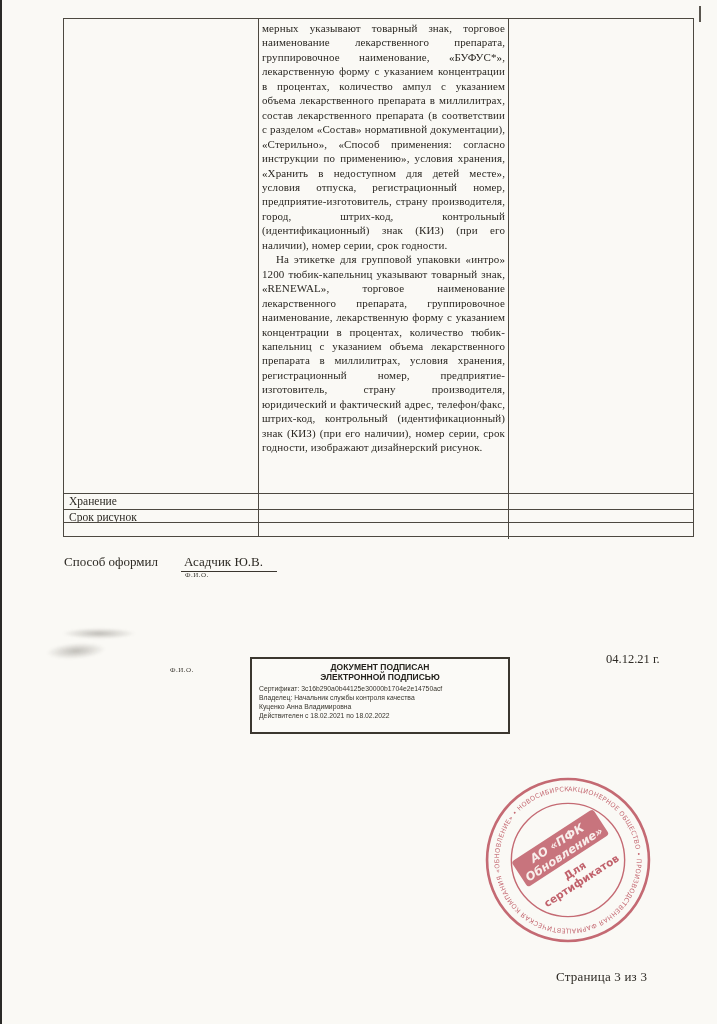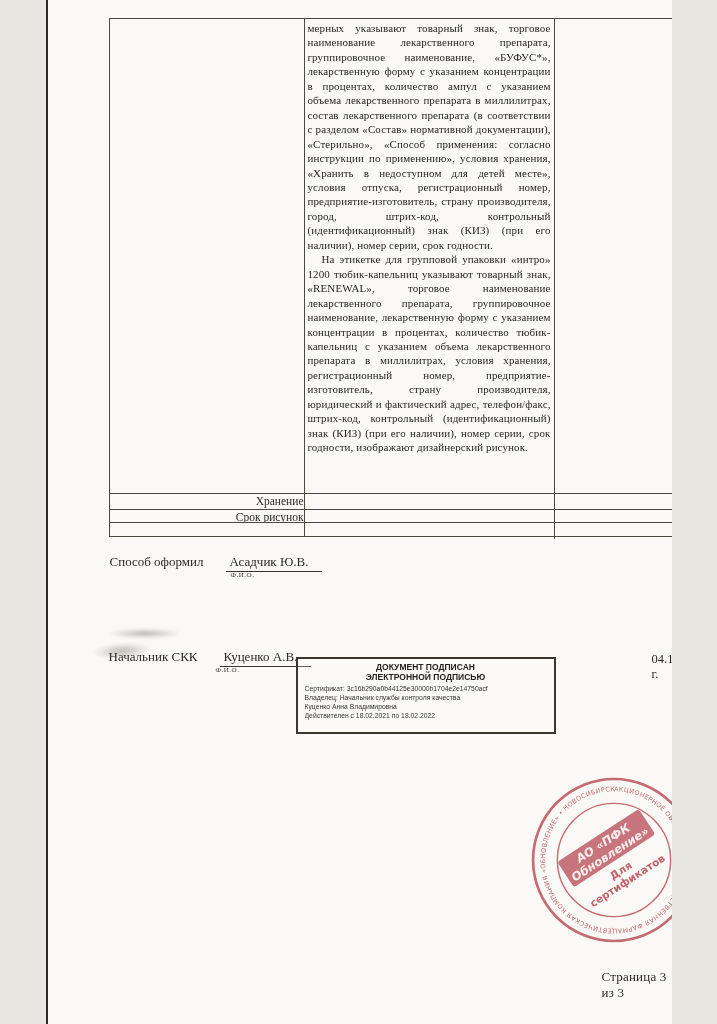--- a/index.html
+++ b/index.html
@@ -1,37 +1,37 @@
 <!DOCTYPE html>
 <html><head>
 <meta charset="utf-8">
 <style>
   html,body { margin:0; padding:0; background:#e8e6e1; }
   .page {
-    position:relative; width:626px; height:1024px; margin:0 auto;
+    position:relative; width:717px; height:1024px; margin:0 auto;
     background:#faf9f5; overflow:hidden;
     font-family:"Liberation Serif", serif; color:#2d2a24;
   }
   
   .edge-line { position:absolute; left:0; top:0; width:2px; height:1024px; background:#2a2a28; }
   .corner-tick { position:absolute; left:699px; top:6px; width:2px; height:16px; background:#5a564f; }
   .smudge { position:absolute; background:radial-gradient(ellipse at center, rgba(95,90,82,.38), rgba(95,90,82,0) 70%); filter:blur(1px); }
   .smudge.s1 { left:62px; top:628px; width:74px; height:11px; }
   .smudge.s2 { left:46px; top:643px; width:60px; height:16px; transform:rotate(-4deg); }
 
   
   .ptable {
     position:absolute; left:63px; top:18px; width:631px; height:519px;
     box-sizing:border-box; border:1px solid #4d4941;
     display:grid; grid-template-columns:195px 250px 184px;
     grid-template-rows:474px 16px 13px 15px;
   }
   .cell { box-sizing:border-box; overflow:hidden; }
   .br { border-right:1px solid #4d4941; }
-  .bt { border-top:1px solid #4d4941;text-align:right; }
+  .bt { border-top:1px solid #4d4941; }
   .main-text { padding:2px 3px 0 3px; }
   .main-text p {
     margin:0; text-align:justify;
     font-size:11px; line-height:14.45px; letter-spacing:0.1px; color:#2a2722;
   }
   .main-text p.indent { text-indent:14px; }
   .rowlabel { font-size:11.5px; padding:1px 0 0 5px; line-height:1.15; }
   .rowcenter { font-size:11.5px; text-align:center; line-height:1.2; padding-top:16px; }
 
   
@@ -91,23 +91,20 @@
     <div class="cell br bt rowcenter">5 лет</div>
     <div class="cell bt rowcenter">До V 26</div>
   </div>
 
   <div class="prepared-line">
     <span>Способ оформил</span><span class="sig-name">Асадчик Ю.В.</span>
   </div>
   <div class="fio fio1">Ф.И.О.</div>
 
 
-  <div class="head-line">
-    <span>Начальник СКК</span><span class="sig-name">Куценко А.В.</span>
-  </div>
   <div class="fio fio2">Ф.И.О.</div>
 
   <div class="esign-box">
     <div class="esign-title">
       <div>ДОКУМЕНТ ПОДПИСАН</div>
       <div>ЭЛЕКТРОННОЙ ПОДПИСЬЮ</div>
     </div>
     <div class="esign-small">
       <div>Сертификат: 3c16b290a0b44125e30000b1704e2e14750acf</div>
       <div>Владелец: Начальник службы контроля качества</div>

